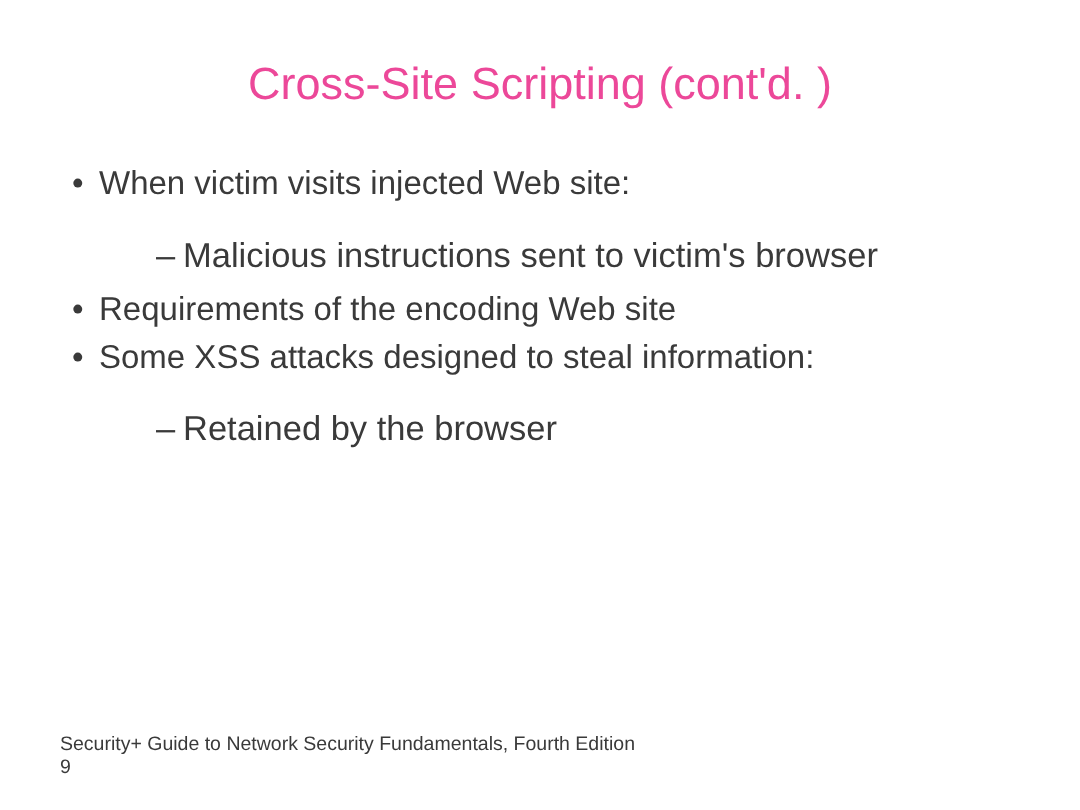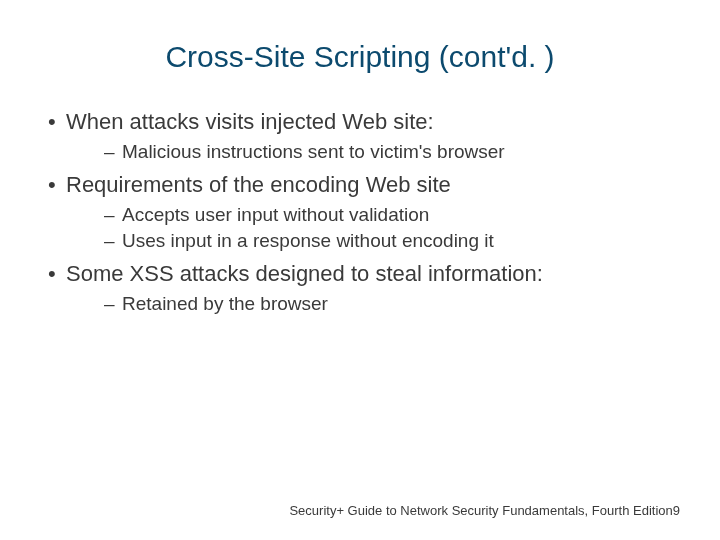--- a/index.html
+++ b/index.html
@@ -18,21 +18,21 @@
     box-sizing: border-box;
     width: 100%;
     height: 100%;
     position: relative;
   }
   .title {
     text-align: center;
     font-size: 30px;
     font-weight: 400;
     margin: 0 0 34px 0;
-    color: #0c4a6e;
+    color: #ec4899;
   }
   ul.level1 {
     list-style: none;
     padding: 0;
     margin: 0;
     font-size: 22px;
     line-height: 1.25;
   }
   ul.level1 > li {
     margin-bottom: 4px;
@@ -41,64 +41,61 @@
   }
   ul.level1 > li::before {
     content: "•";
     position: absolute;
     left: 8px;
     top: 0;
   }
   ul.level2 {
     list-style: none;
     padding: 0;
-    margin: 4px 0 8px 0;
-    font-size: 19px;
+    margin: 20px 0 8px 0;
+    font-size: 23px;
   }
   ul.level2 > li {
     padding-left: 56px;
     position: relative;
     margin-bottom: 2px;
   }
   ul.level2 > li::before {
     content: "–";
     position: absolute;
     left: 38px;
     top: 0;
   }
   .footer {
     position: absolute;
     bottom: 22px;
     left: 40px;
     right: 40px;
     font-size: 13px;
     color: #3a3a3a;
     display: flex;
-    justify-content: flex-end;
+    justify-content: space-between;
+    flex-direction: column;
   }
 </style>
 </head>
 <body>
 
 <div class="slide">
   <h1 class="title">Cross-Site Scripting (cont'd. )</h1>
 
   <ul class="level1">
     <li>
-      <span>When attacks visits injected Web site:</span>
+      <span>When victim visits injected Web site:</span>
       <ul class="level2">
         <li>Malicious instructions sent to victim's browser</li>
       </ul>
     </li>
     <li>
       <span>Requirements of the encoding Web site</span>
-      <ul class="level2">
-        <li>Accepts user input without validation</li>
-        <li>Uses input in a response without encoding it</li>
-      </ul>
     </li>
     <li>
       <span>Some XSS attacks designed to steal information:</span>
       <ul class="level2">
         <li>Retained by the browser</li>
       </ul>
     </li>
   </ul>
 
   <div class="footer">

